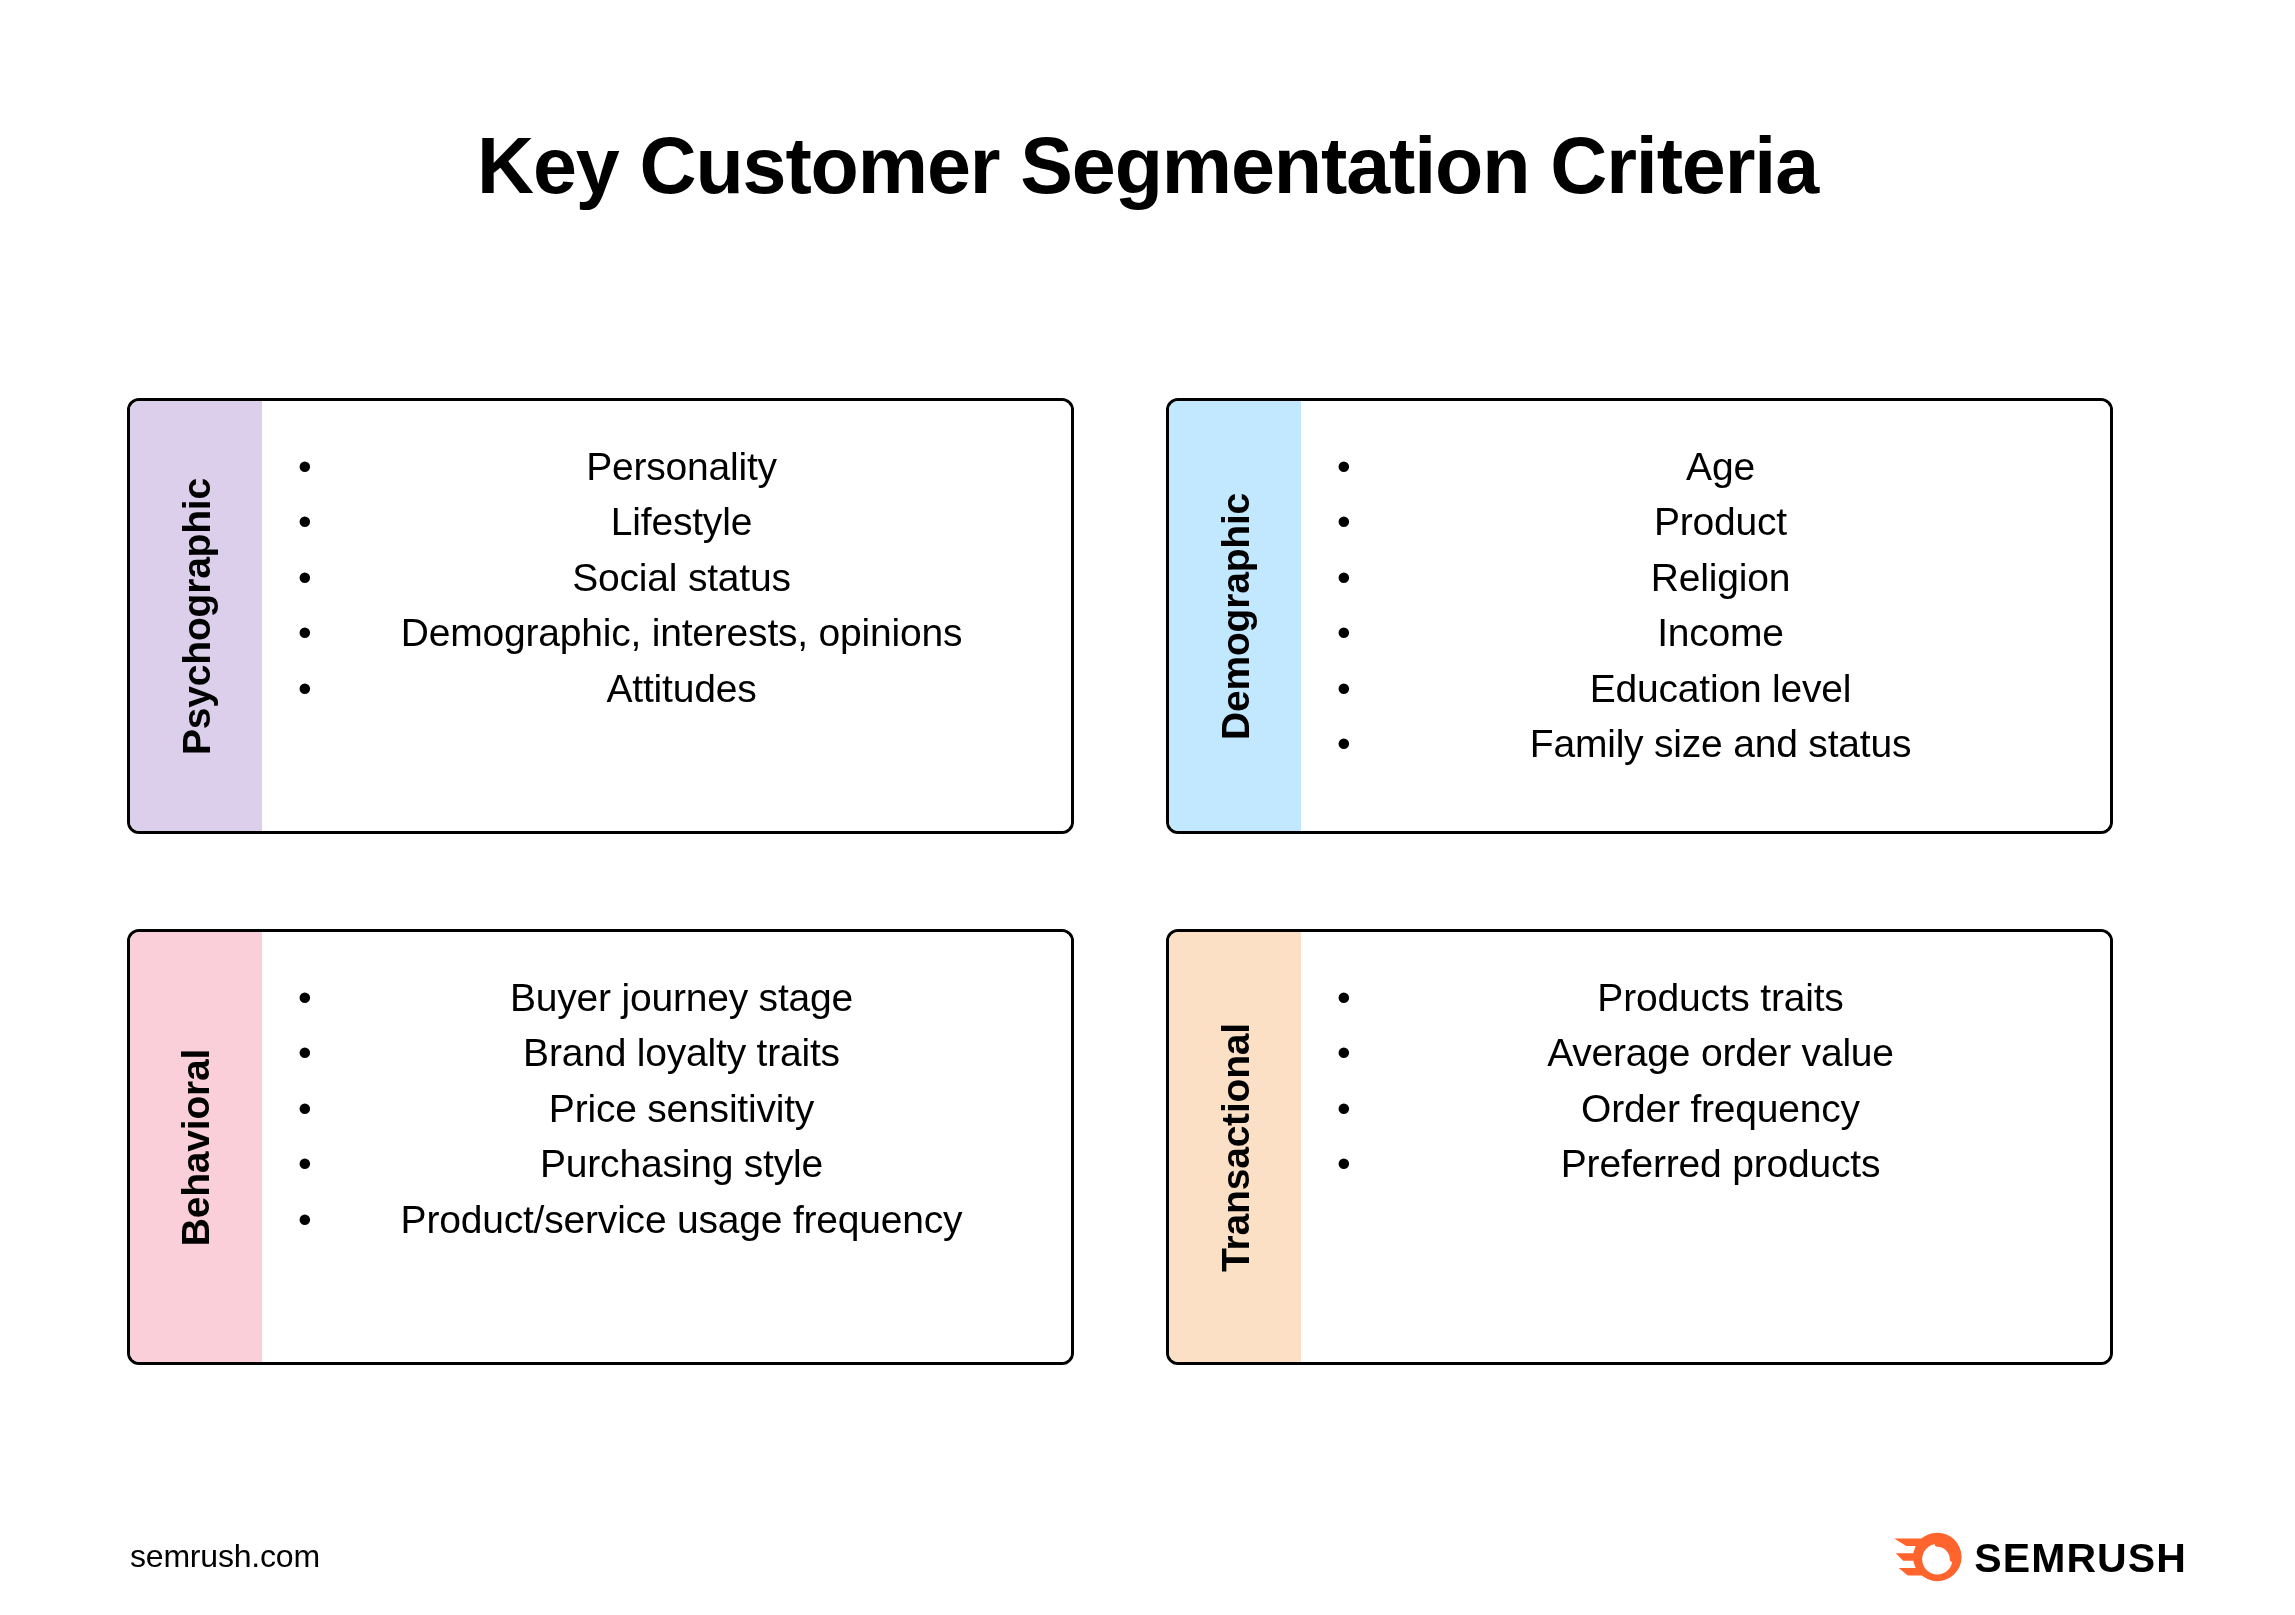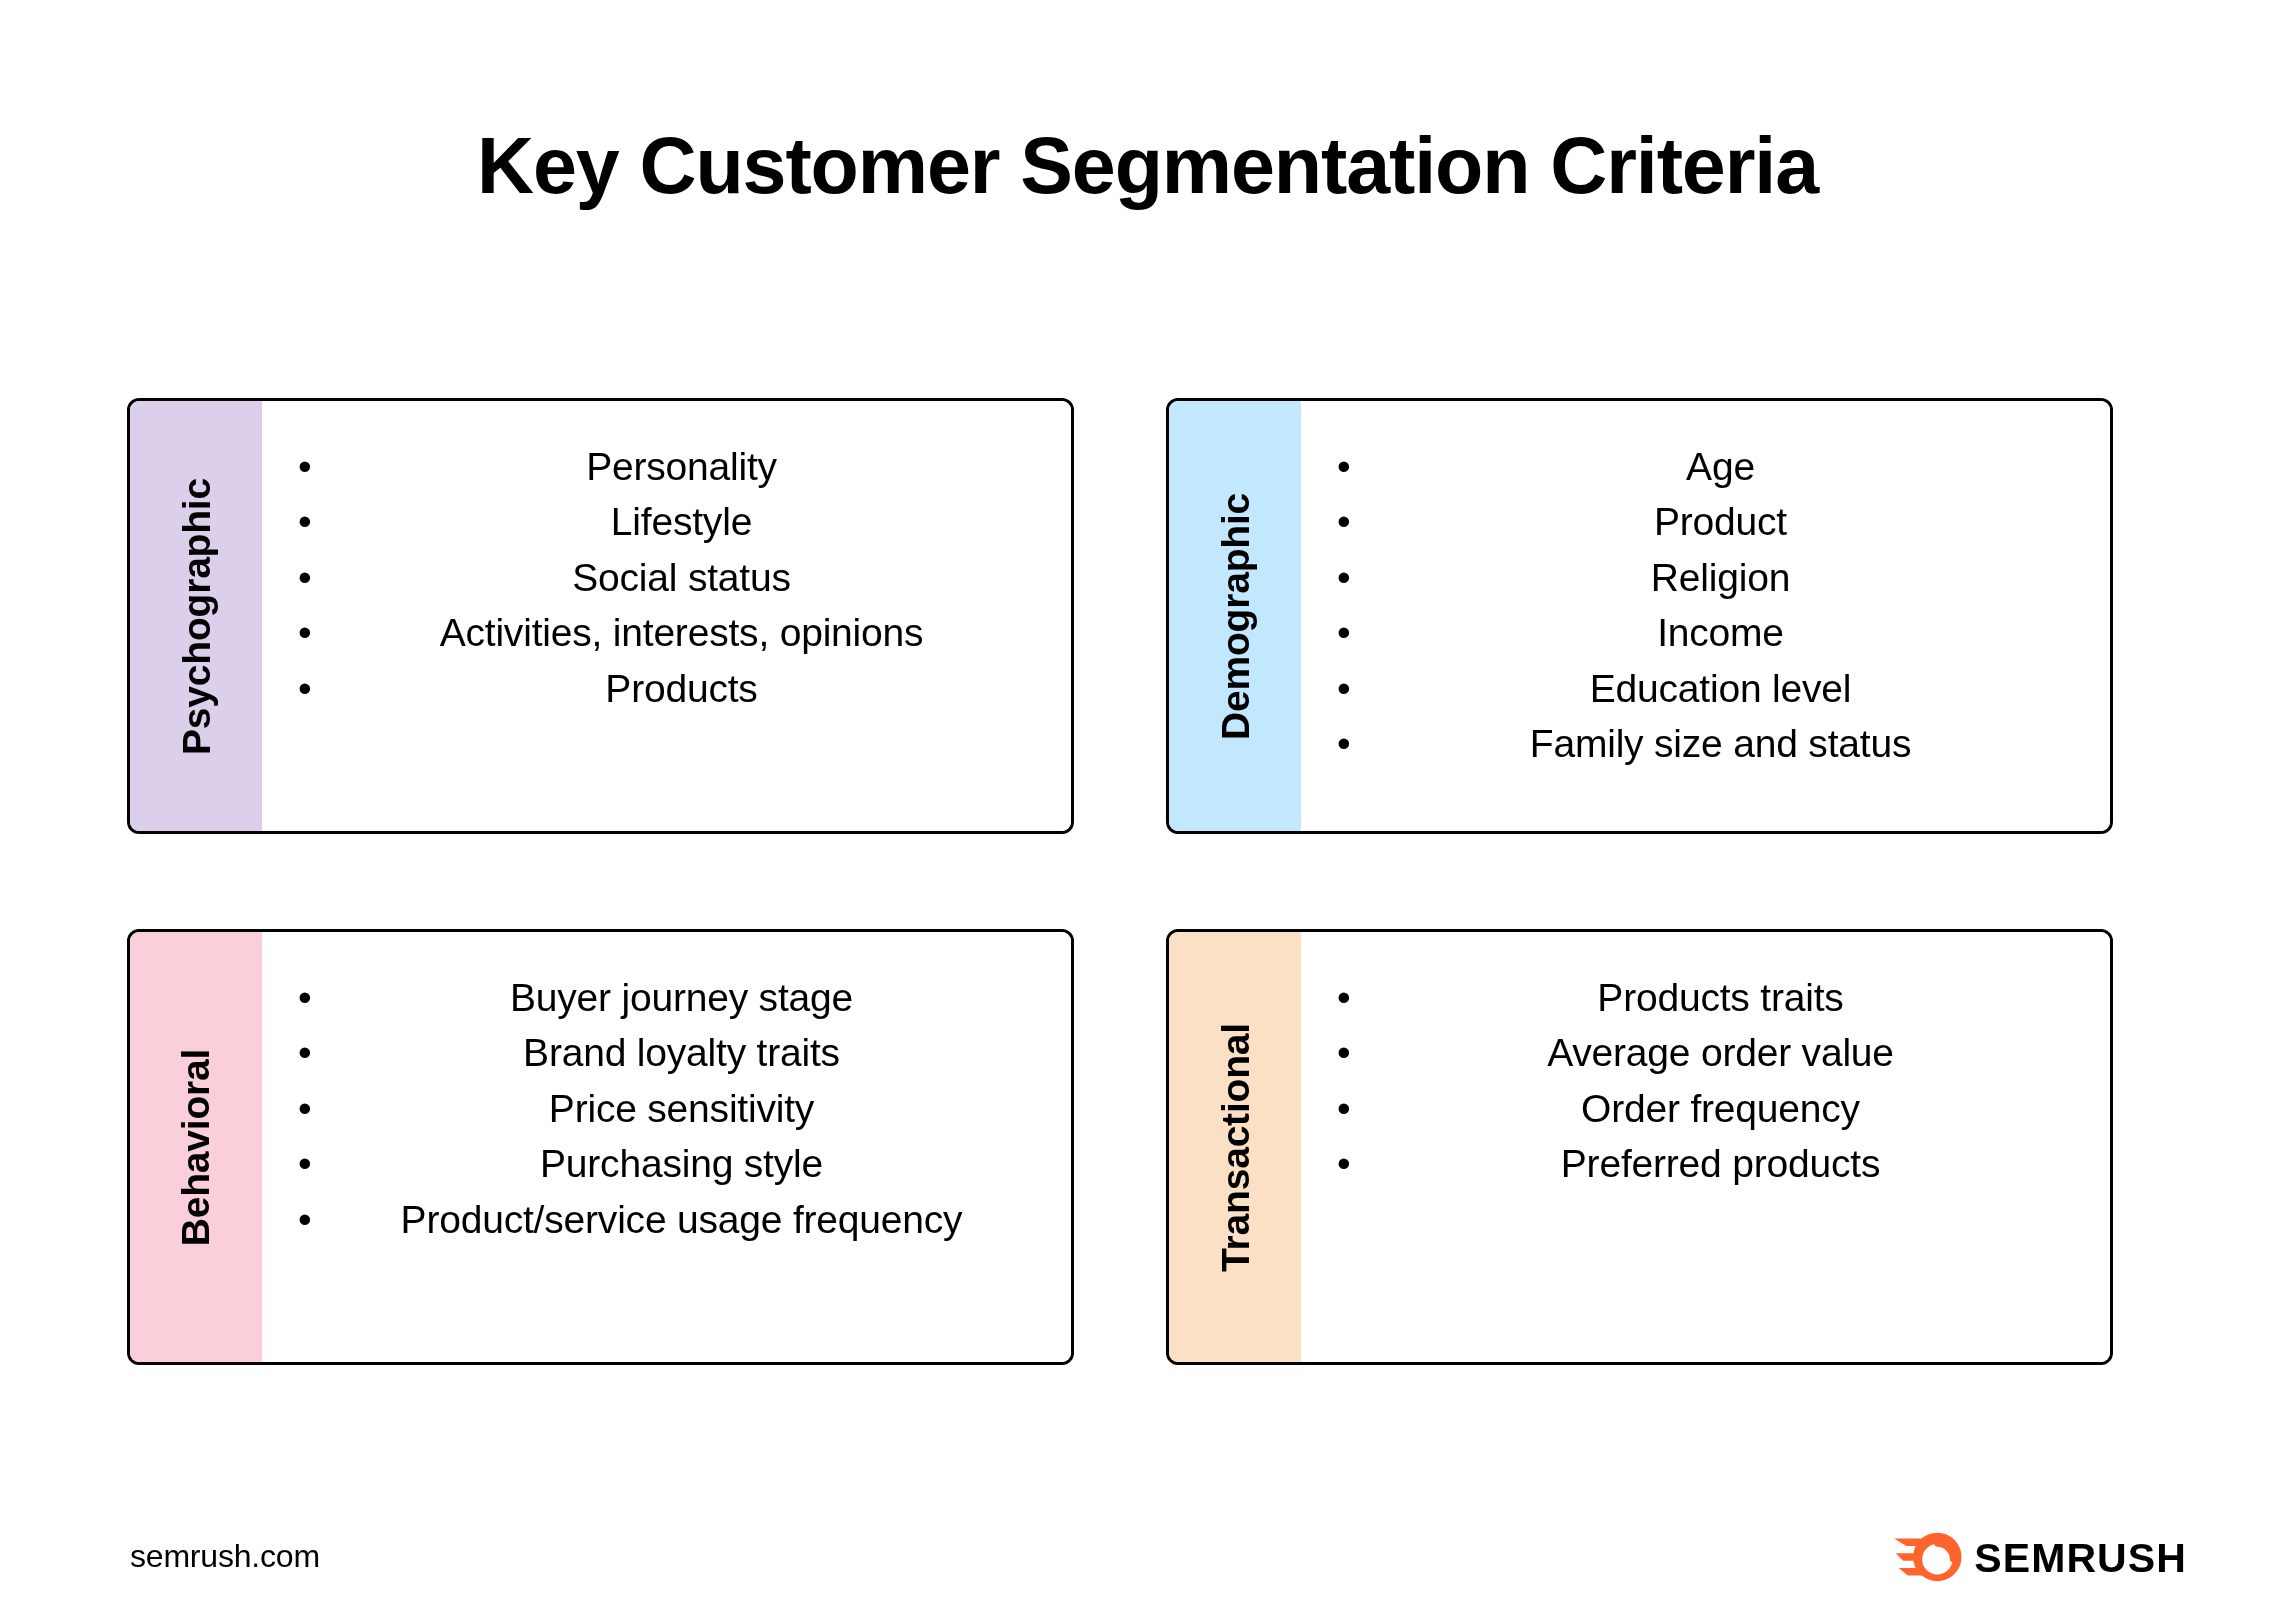--- a/index.html
+++ b/index.html
@@ -168,25 +168,25 @@
           <li class="bullet-item">
             <span class="bullet-dot">•</span>
             <span class="bullet-text">Lifestyle</span>
           </li>
           <li class="bullet-item">
             <span class="bullet-dot">•</span>
             <span class="bullet-text">Social status</span>
           </li>
           <li class="bullet-item">
             <span class="bullet-dot">•</span>
-            <span class="bullet-text">Activities, interests, opinions</span>
-          </li>
-          <li class="bullet-item">
-            <span class="bullet-dot">•</span>
-            <span class="bullet-text">Products</span>
+            <span class="bullet-text">Demographic, interests, opinions</span>
+          </li>
+          <li class="bullet-item">
+            <span class="bullet-dot">•</span>
+            <span class="bullet-text">Attitudes</span>
           </li>
         </ul>
       </div>
     </div>
 
     <div class="card">
       <div class="card-band" style="background: rgb(194, 232, 255);">
         <span class="card-band-label">Demographic</span>
       </div>
       <div class="card-body">

